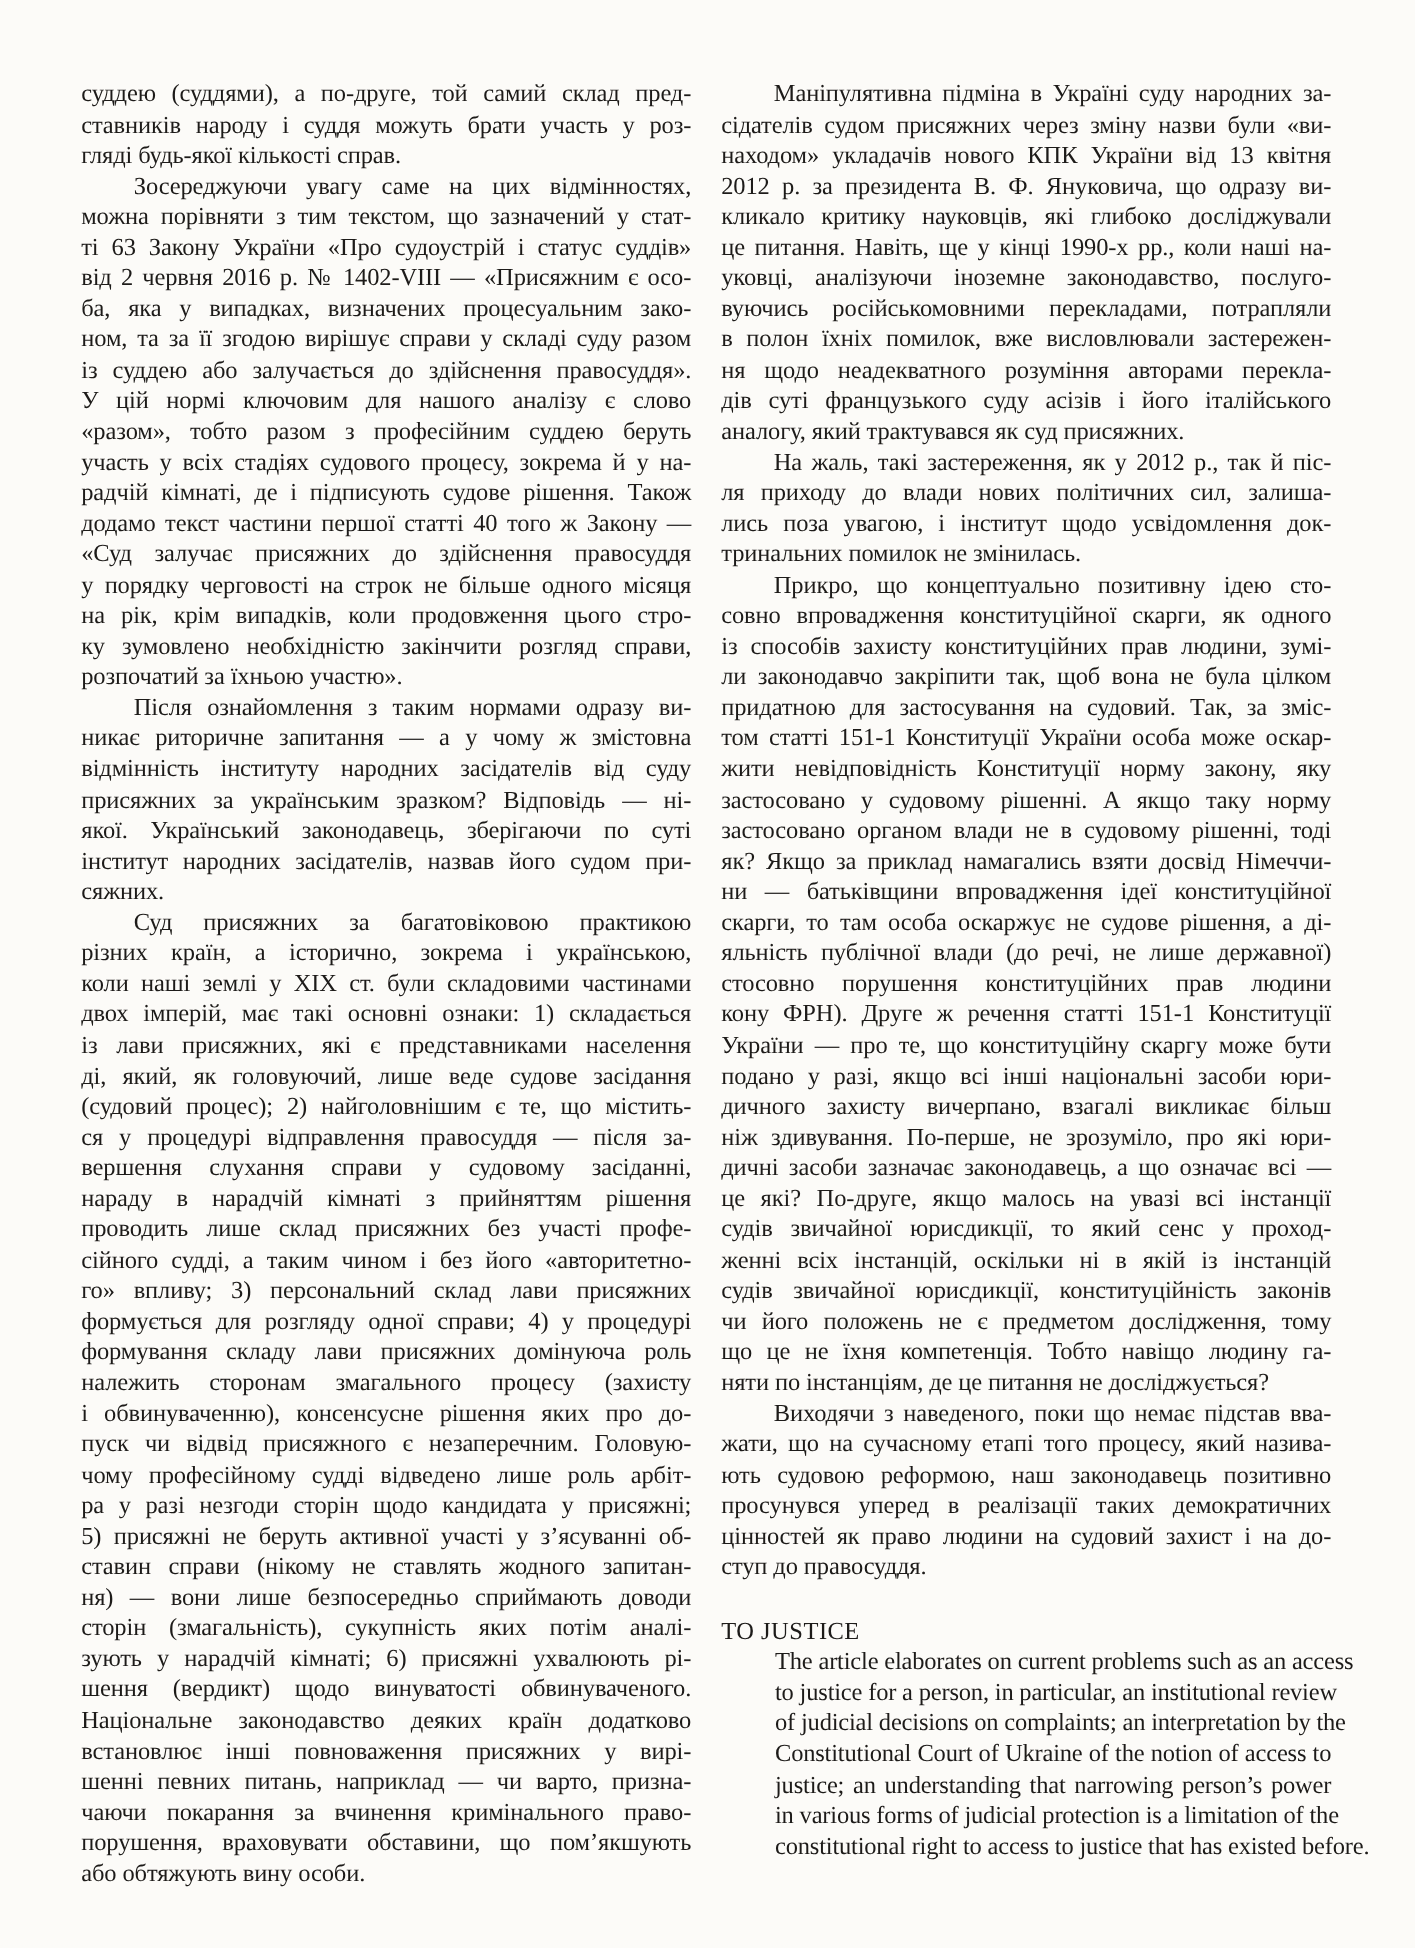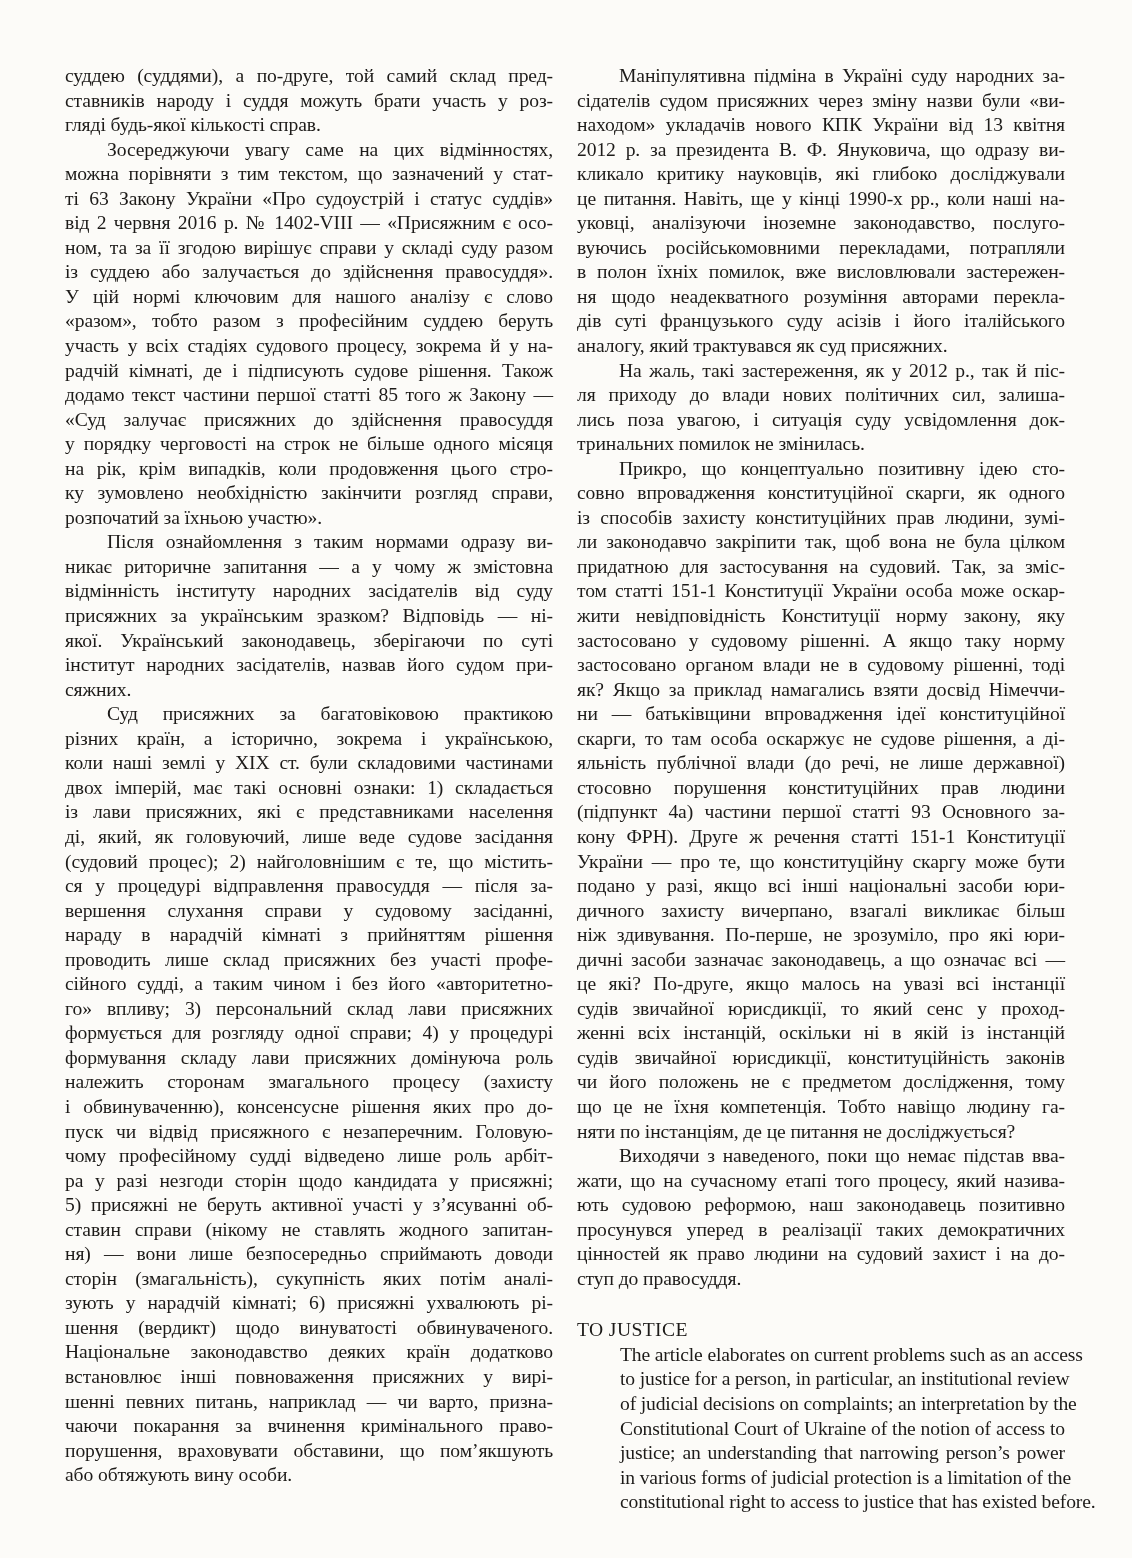--- a/index.html
+++ b/index.html
@@ -42,27 +42,28 @@
       <div class="para">
         <span class="line">суддею (суддями), а по-друге, той самий склад пред-</span>
         <span class="line">ставників народу і суддя можуть брати участь у роз-</span>
         <span class="line last">гляді будь-якої кількості справ.</span>
       </div>
       <div class="para">
         <span class="line first">Зосереджуючи увагу саме на цих відмінностях,</span>
         <span class="line">можна порівняти з тим текстом, що зазначений у стат-</span>
         <span class="line">ті 63 Закону України «Про судоустрій і статус суддів»</span>
         <span class="line">від 2 червня 2016 р. № 1402-VIII — «Присяжним є осо-</span>
+        <span class="line">ба, яка у випадках, визначених процесуальним зако-</span>
         <span class="line">ном, та за її згодою вирішує справи у складі суду разом</span>
         <span class="line">із суддею або залучається до здійснення правосуддя».</span>
         <span class="line">У цій нормі ключовим для нашого аналізу є слово</span>
         <span class="line">«разом», тобто разом з професійним суддею беруть</span>
         <span class="line">участь у всіх стадіях судового процесу, зокрема й у на-</span>
         <span class="line">радчій кімнаті, де і підписують судове рішення. Також</span>
-        <span class="line">додамо текст частини першої статті 85 того ж Закону —</span>
+        <span class="line">додамо текст частини першої статті 40 того ж Закону —</span>
         <span class="line">«Суд залучає присяжних до здійснення правосуддя</span>
         <span class="line">у порядку черговості на строк не більше одного місяця</span>
         <span class="line">на рік, крім випадків, коли продовження цього стро-</span>
         <span class="line">ку зумовлено необхідністю закінчити розгляд справи,</span>
         <span class="line last">розпочатий за їхньою участю».</span>
       </div>
       <div class="para">
         <span class="line first">Після ознайомлення з таким нормами одразу ви-</span>
         <span class="line">никає риторичне запитання — а у чому ж змістовна</span>
         <span class="line">відмінність інституту народних засідателів від суду</span>
@@ -118,39 +119,38 @@
           <span class="line">уковці, аналізуючи іноземне законодавство, послуго-</span>
           <span class="line">вуючись російськомовними перекладами, потрапляли</span>
           <span class="line">в полон їхніх помилок, вже висловлювали застережен-</span>
           <span class="line">ня щодо неадекватного розуміння авторами перекла-</span>
           <span class="line">дів суті французького суду асізів і його італійського</span>
           <span class="line last">аналогу, який трактувався як суд присяжних.</span>
         </div>
         <div class="para">
           <span class="line first">На жаль, такі застереження, як у 2012 р., так й піс-</span>
           <span class="line">ля приходу до влади нових політичних сил, залиша-</span>
-          <span class="line">лись поза увагою, і ситуація суду усвідомлення док-</span>
+          <span class="line">лись поза увагою, і інститут щодо усвідомлення док-</span>
           <span class="line last">тринальних помилок не змінилась.</span>
         </div>
         <div class="para">
           <span class="line first">Прикро, що концептуально позитивну ідею сто-</span>
           <span class="line">совно впровадження конституційної скарги, як одного</span>
           <span class="line">із способів захисту конституційних прав людини, зумі-</span>
           <span class="line">ли законодавчо закріпити так, щоб вона не була цілком</span>
           <span class="line">придатною для застосування на судовий. Так, за зміс-</span>
           <span class="line">том статті 151-1 Конституції України особа може оскар-</span>
           <span class="line">жити невідповідність Конституції норму закону, яку</span>
           <span class="line">застосовано у судовому рішенні. А якщо таку норму</span>
           <span class="line">застосовано органом влади не в судовому рішенні, тоді</span>
           <span class="line">як? Якщо за приклад намагались взяти досвід Німеччи-</span>
           <span class="line">ни — батьківщини впровадження ідеї конституційної</span>
           <span class="line">скарги, то там особа оскаржує не судове рішення, а ді-</span>
           <span class="line">яльність публічної влади (до речі, не лише державної)</span>
           <span class="line">стосовно порушення конституційних прав людини</span>
-          <span class="line">(підпункт 4а) частини першої статті 93 Основного за-</span>
           <span class="line">кону ФРН). Друге ж речення статті 151-1 Конституції</span>
           <span class="line">України — про те, що конституційну скаргу може бути</span>
           <span class="line">подано у разі, якщо всі інші національні засоби юри-</span>
           <span class="line">дичного захисту вичерпано, взагалі викликає більш</span>
           <span class="line">ніж здивування. По-перше, не зрозуміло, про які юри-</span>
           <span class="line">дичні засоби зазначає законодавець, а що означає всі —</span>
           <span class="line">це які? По-друге, якщо малось на увазі всі інстанції</span>
           <span class="line">судів звичайної юрисдикції, то який сенс у проход-</span>
           <span class="line">женні всіх інстанцій, оскільки ні в якій із інстанцій</span>
           <span class="line">судів звичайної юрисдикції, конституційність законів</span>

